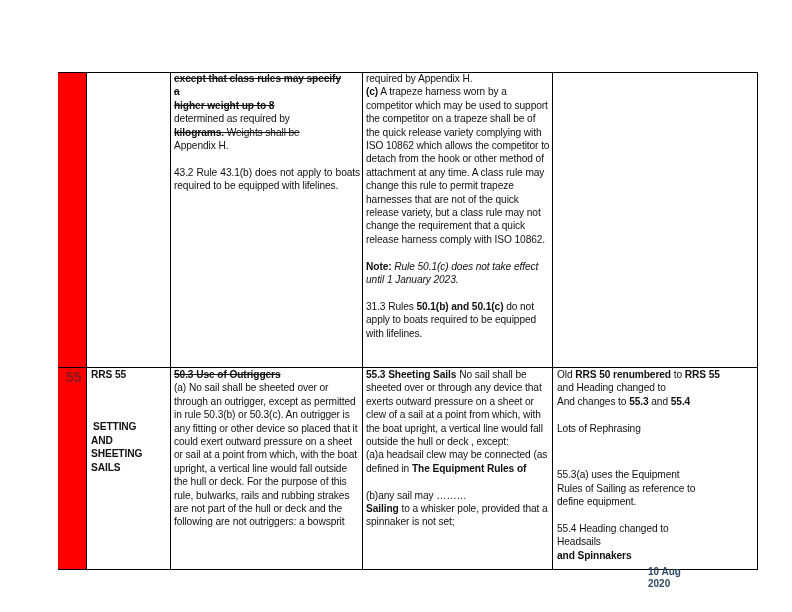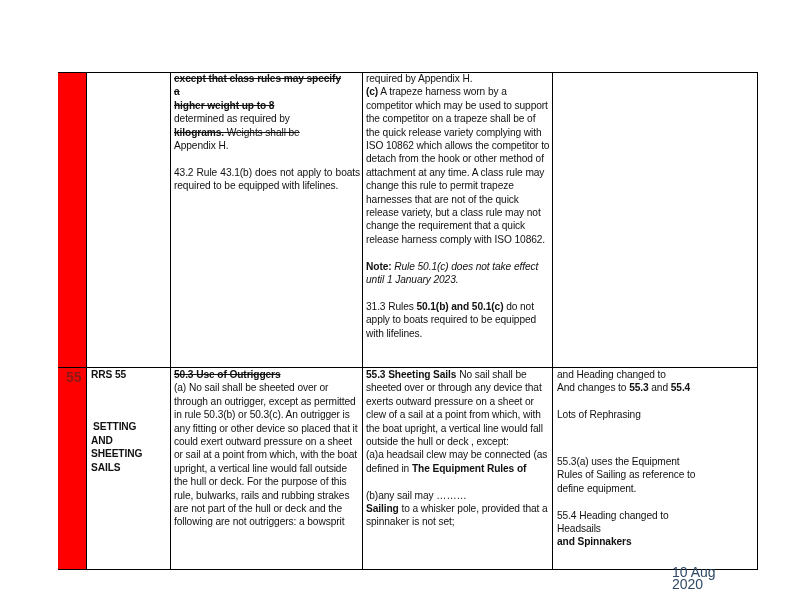--- a/index.html
+++ b/index.html
@@ -13,21 +13,21 @@
     .red { position: absolute; background: #ff0000; }
     .cell { position: absolute; font-size: 10.2px; line-height: 13.4px; letter-spacing: -0.1px; }
     .cell p { margin: 0; }
     .j { text-align: justify; }
     .strike { text-decoration: line-through; font-weight: bold; }
     .strike-n { text-decoration: line-through; }
     .b { font-weight: bold; }
     .i { font-style: italic; }
     .gap { height: 13.4px; }
     .rownum { position: absolute; font-size: 14px; font-weight: bold; color: #8a1a1a; }
-    .footer-date { position: absolute; left: 648px; top: 566px; font-size: 14px; font-weight: normal; color: #2f4a66; line-height: 12px; margin-left: 24px; }
+    .footer-date { position: absolute; left: 648px; top: 566px; font-size: 10px; font-weight: bold; color: #2f4a66; line-height: 12px; }
   </style>
 </head>
 <body>
 
 <div class="tbl">
 
   <div class="red" style="left:0;top:0;width:28px;height:498px;"></div>
 
   <div class="hline" style="left:0;top:0;width:700px;"></div>
   <div class="hline" style="left:0;top:295px;width:700px;"></div>
@@ -76,20 +76,21 @@
 
   <div class="cell" style="left:308px;top:296px;width:184px;">
     <p><span class="b">55.3 Sheeting Sails</span><span> No sail shall be sheeted over or through any device that  exerts outward pressure on a sheet or  clew of a sail at a point from which,  with the boat upright, a vertical line  would fall outside the hull or deck ,  except:</span></p>
     <p><span>(a)a headsail clew may be connected  (as defined in </span><span class="b">The Equipment Rules of</span></p>
     <div class="gap"></div>
     <p> (b)any sail may ………</p>
     <p><span class="b">Sailing</span><span> to a whisker pole, provided that  a spinnaker is not set;</span></p>
   </div>
 
   <div class="cell" style="left:499px;top:296px;width:196px;">
+    <p><span>Old </span><span class="b">RRS 50 renumbered</span><span> to </span><span class="b">RRS 55</span></p>
     <p>and Heading changed to</p>
     <p><span>And changes to </span><span class="b">55.3</span><span> and </span><span class="b">55.4</span></p>
     <div class="gap"></div>
     <p>Lots of Rephrasing</p>
     <div class="gap"></div>
     <p style="width:150px;margin-top:20px;">55.3(a) uses the Equipment Rules of  Sailing as reference to define  equipment.</p>
     <div class="gap"></div>
     <p style="width:130px;">55.4 Heading changed to Headsails</p>
     <p class="b">and Spinnakers</p>
   </div>

